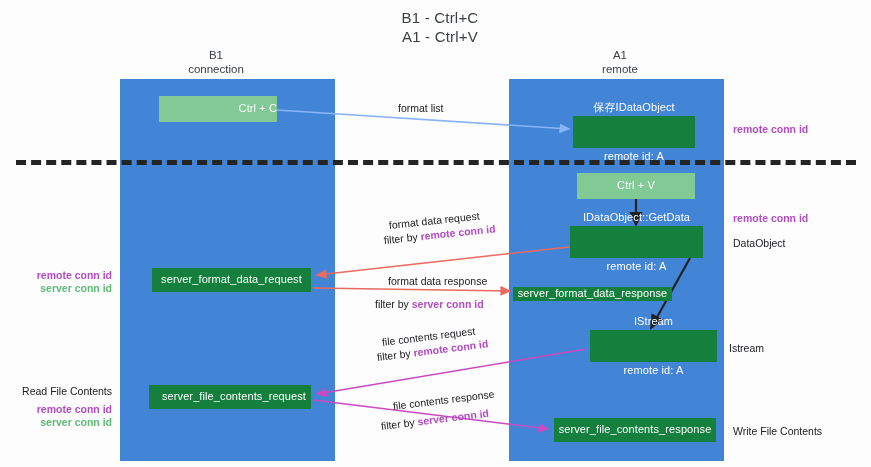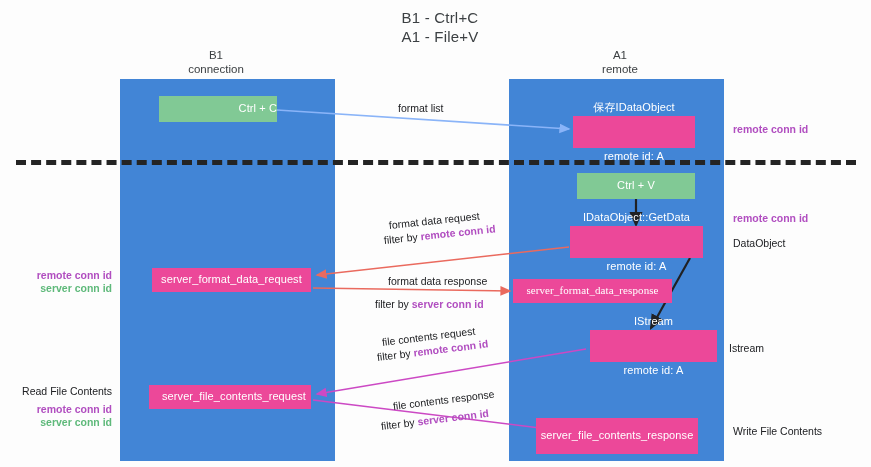--- a/index.html
+++ b/index.html
@@ -48,21 +48,21 @@
     flex-direction: column;
     align-items: center;
     justify-content: center;
     text-align: center;
     color: #ffffff;
     font-size: 11px;
     line-height: 13.5px;
     letter-spacing: .1px;
   }
   .node-green { background: #81c995; }
-  .node-orange { background: #ec4899; }
+  .node-orange { background: #15803d; }
   .node .l2 { display: block; margin-top: 36px; }
 
   
   .dash-sep {
     border-top: 5px dashed #242424;
   }
 
   
   .elabel {
     font-size: 10.5px;
@@ -90,21 +90,21 @@
     pointer-events: none;
   }
 </style>
 </head>
 <body>
 
 <div id="canvas">
 
   <div class="abs title" style="left:330px; top:8px; width:220px;">
     <div>B1 - Ctrl+C</div>
-    <div>A1 - File+V</div>
+    <div>A1 - Ctrl+V</div>
   </div>
 
   <div class="abs col-head" style="left:152px; top:48px; width:128px;">
     <div>B1</div>
     <div>connection</div>
   </div>
   <div class="abs col-head" style="left:556px; top:48px; width:128px;">
     <div>A1</div>
     <div>remote</div>
   </div>
@@ -160,34 +160,34 @@
 
   <div class="abs node node-orange" style="left:570px; top:226px; width:133px; height:32px;">
     <span>IDataObject::GetData</span>
     <span class="l2">remote id: A</span>
   </div>
 
   <div class="abs node node-orange" style="left:152px; top:268px; width:159px; height:24px;">
     <span>server_format_data_request</span>
   </div>
 
-  <div class="abs node node-orange" style="left:513px; top:279px; width:159px; height:24px;font-family:Liberation Serif, serif;">
+  <div class="abs node node-orange" style="left:513px; top:287px; width:159px; height:14px;">
     <span>server_format_data_response</span>
   </div>
 
   <div class="abs node node-orange" style="left:590px; top:330px; width:127px; height:32px;">
     <span>IStream</span>
     <span class="l2">remote id: A</span>
   </div>
 
   <div class="abs node node-orange" style="left:149px; top:385px; width:162px; height:24px;padding-left:8px;">
     <span>server_file_contents_request</span>
   </div>
 
-  <div class="abs node node-orange" style="left:536px; top:418px; width:162px; height:36px;">
+  <div class="abs node node-orange" style="left:554px; top:418px; width:162px; height:24px;">
     <span>server_file_contents_response</span>
   </div>
 
   <div class="abs elabel" style="left:398px; top:102px;">format list</div>
 
   <div class="abs elabel" style="left:389px; top:219px; transform:rotate(-6deg); transform-origin:left center;">format data request</div>
   <div class="abs elabel" style="left:384px; top:234px; transform:rotate(-6deg); transform-origin:left center;">
     <span>filter by </span><span class="hl-purple">remote conn id</span>
   </div>
 

